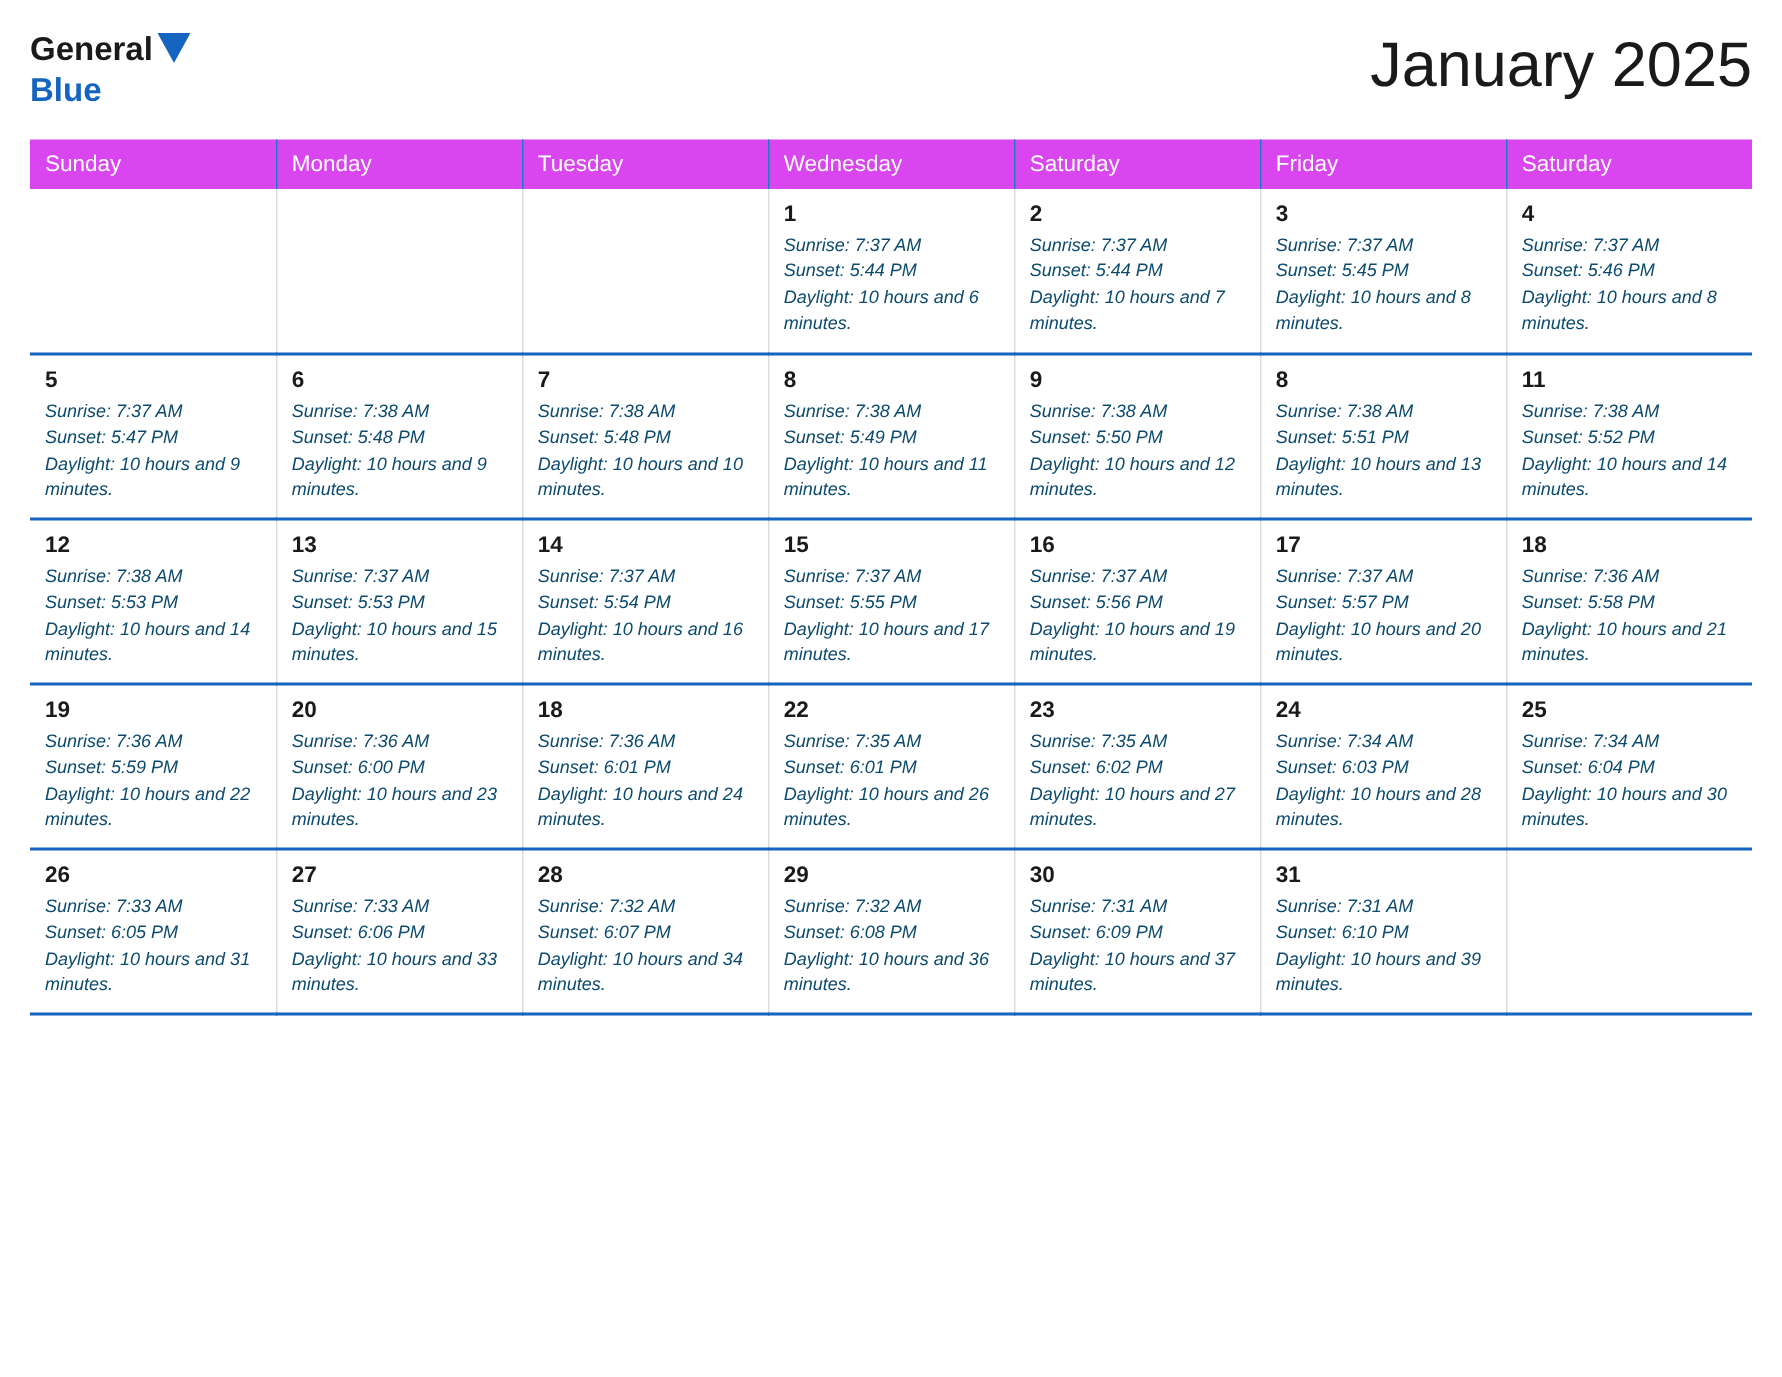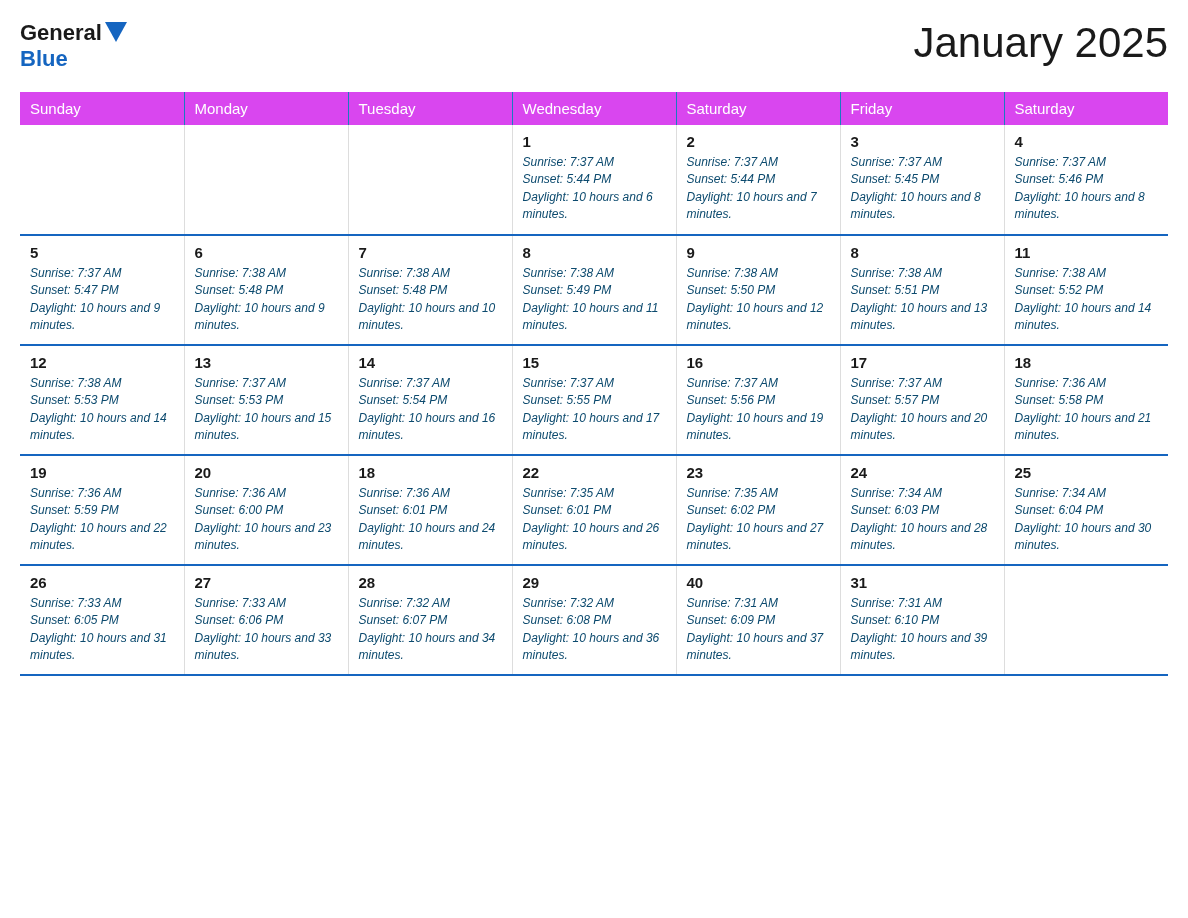--- a/index.html
+++ b/index.html
@@ -310,21 +310,21 @@
 Sunset: 6:07 PM
 Daylight: 10 hours and 34 minutes.</div>
         </td>
         <td>
           <span class="day-number">29</span>
           <div class="day-info" style="white-space: pre-line;">Sunrise: 7:32 AM
 Sunset: 6:08 PM
 Daylight: 10 hours and 36 minutes.</div>
         </td>
         <td>
-          <span class="day-number">40</span>
+          <span class="day-number">30</span>
           <div class="day-info" style="white-space: pre-line;">Sunrise: 7:31 AM
 Sunset: 6:09 PM
 Daylight: 10 hours and 37 minutes.</div>
         </td>
         <td>
           <span class="day-number">31</span>
           <div class="day-info" style="white-space: pre-line;">Sunrise: 7:31 AM
 Sunset: 6:10 PM
 Daylight: 10 hours and 39 minutes.</div>
         </td>

